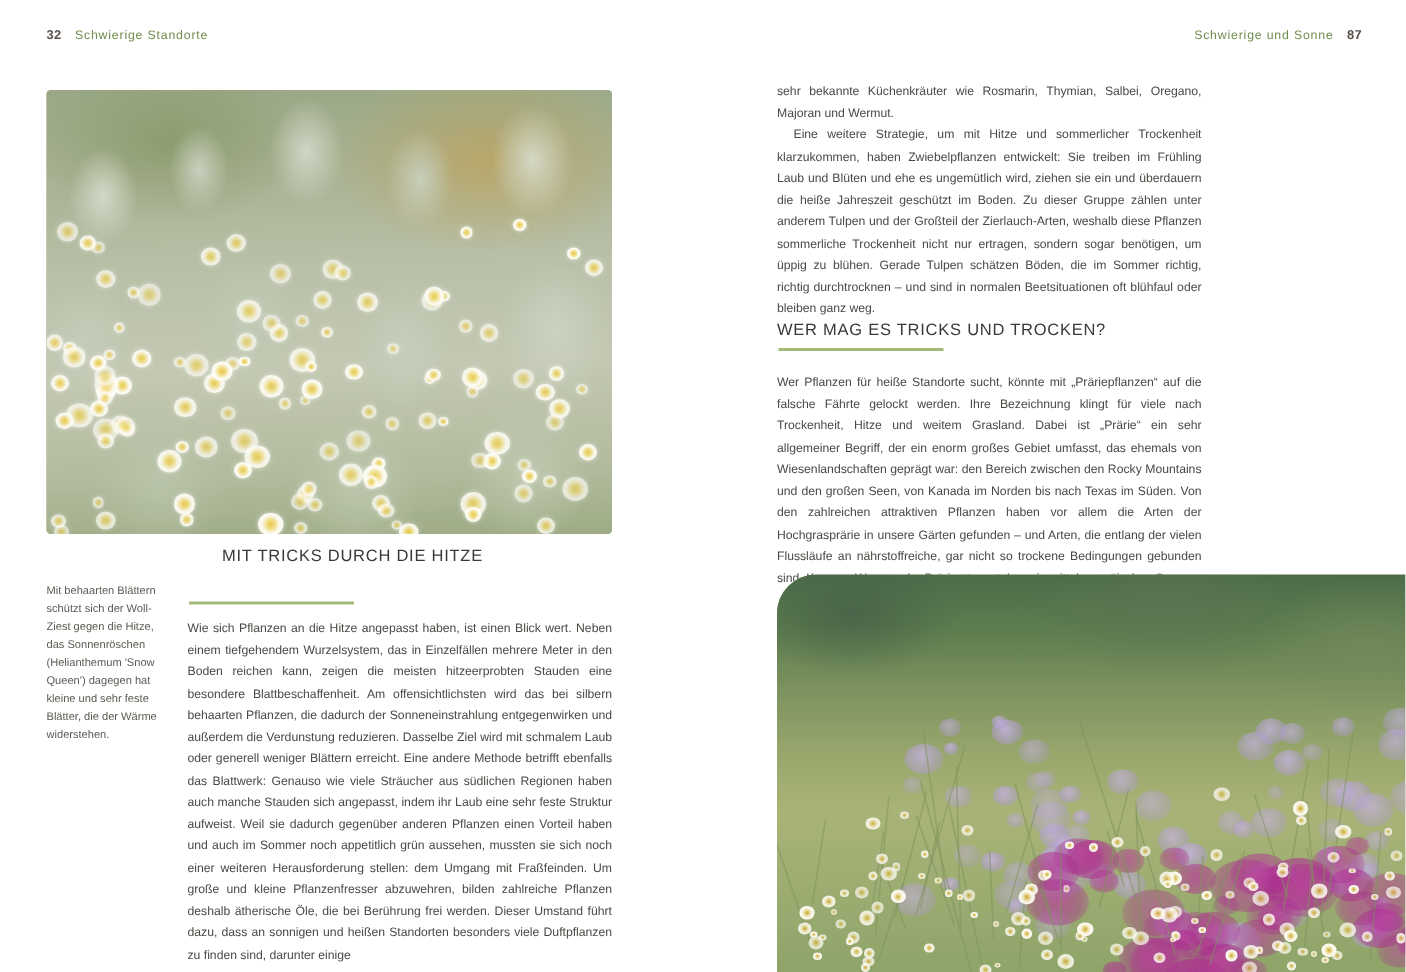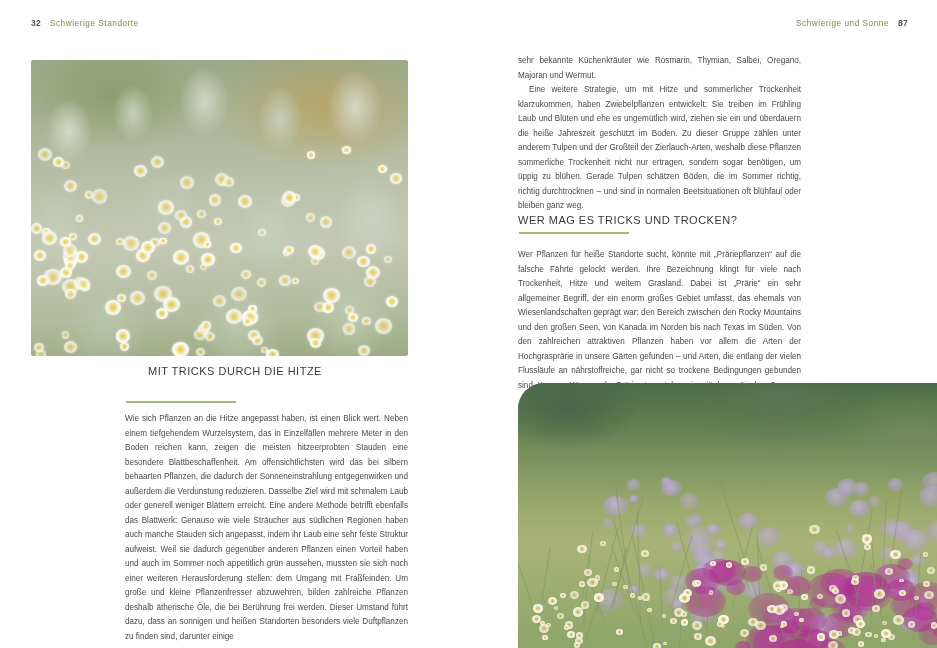--- a/index.html
+++ b/index.html
@@ -301,20 +301,21 @@
         <div class="bloom" style="width: 13.9697px; height: 12.8521px; left: 82.4153%; top: 62.9682%; opacity: 0.66;"></div>
         <div class="bloom" style="width: 8.471px; height: 7.79332px; left: 73.1513%; top: 30.6551%; opacity: 0.95;"></div>
         <div class="bloom" style="width: 14.1987px; height: 13.0628px; left: 1.78037%; top: 29.8232%; opacity: 0.69;"></div>
         <div class="bloom" style="width: 10.2391px; height: 9.41995px; left: 1.38884%; top: 97.9255%; opacity: 0.63;"></div>
         <div class="bloom" style="width: 9.49348px; height: 8.73401px; left: 59.878%; top: 73.6525%; opacity: 0.67;"></div>
         <div class="bloom" style="width: 9.78904px; height: 9.00592px; left: 9.07491%; top: 67.9964%; opacity: 0.81;"></div>
         <div class="bloom" style="width: 7.32329px; height: 6.73742px; left: 69.1772%; top: 73.5425%; opacity: 0.88;"></div>
       </div>
   </div>
 
+  <div class="caption" id="caption-left">Mit behaarten Blättern schützt sich der Woll-Ziest gegen die Hitze, das Sonnenröschen (Helianthemum 'Snow Queen') dagegen hat kleine und sehr feste Blätter, die der Wärme widerstehen.</div>
 
   <div class="sec-head" id="head-hitze">MIT TRICKS DURCH DIE HITZE</div>
   <div class="rule" id="rule-hitze"></div>
 
   <div class="col" id="col-left-main">
     <p>Wie sich Pflanzen an die Hitze angepasst haben, ist einen Blick wert. Neben einem tiefgehendem Wurzelsystem, das in Einzelfällen mehrere Meter in den Boden reichen kann, zeigen die meisten hitzeerprobten Stauden eine besondere Blattbeschaffenheit. Am offensichtlichsten wird das bei silbern behaarten Pflanzen, die dadurch der Sonneneinstrahlung entgegenwirken und außerdem die Verdunstung reduzieren. Dasselbe Ziel wird mit schmalem Laub oder generell weniger Blättern erreicht. Eine andere Methode betrifft ebenfalls das Blattwerk: Genauso wie viele Sträucher aus südlichen Regionen haben auch manche Stauden sich angepasst, indem ihr Laub eine sehr feste Struktur aufweist. Weil sie dadurch gegenüber anderen Pflanzen einen Vorteil haben und auch im Sommer noch appetitlich grün aussehen, mussten sie sich noch einer weiteren Herausforderung stellen: dem Umgang mit Fraßfeinden. Um große und kleine Pflanzenfresser abzuwehren, bilden zahlreiche Pflanzen deshalb ätherische Öle, die bei Berührung frei werden. Dieser Umstand führt dazu, dass an sonnigen und heißen Standorten besonders viele Duftpflanzen zu finden sind, darunter einige</p>
   </div>
 
   <div class="col" id="col-right-top">
     <p>sehr bekannte Küchenkräuter wie Rosmarin, Thymian, Salbei, Oregano, Majoran und Wermut.</p>

